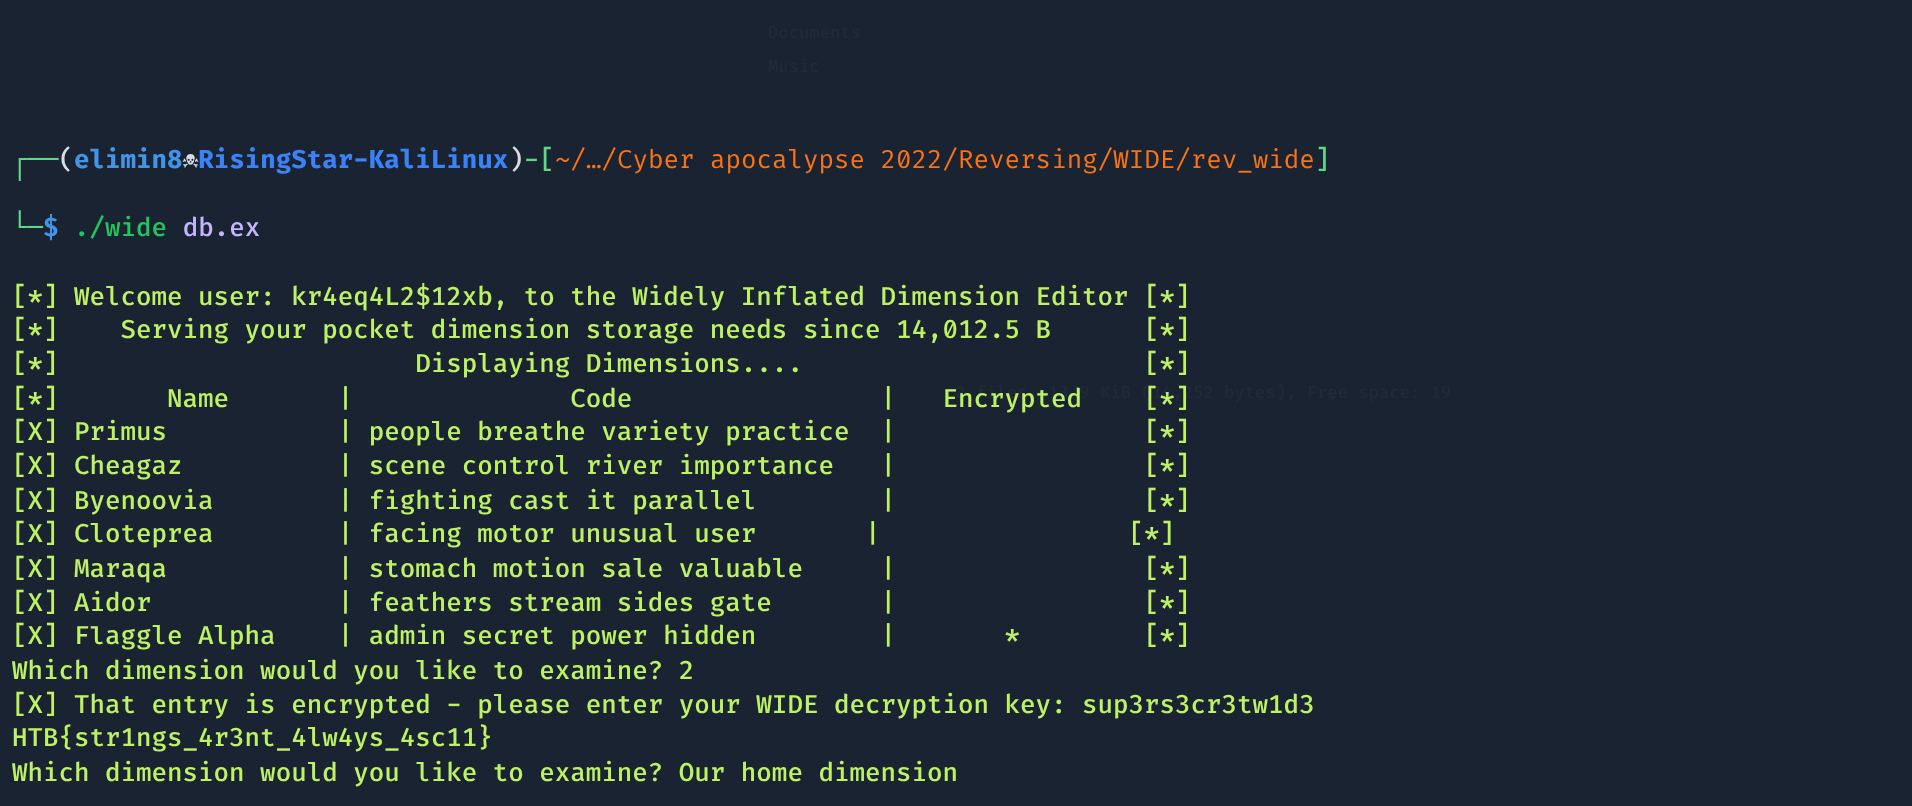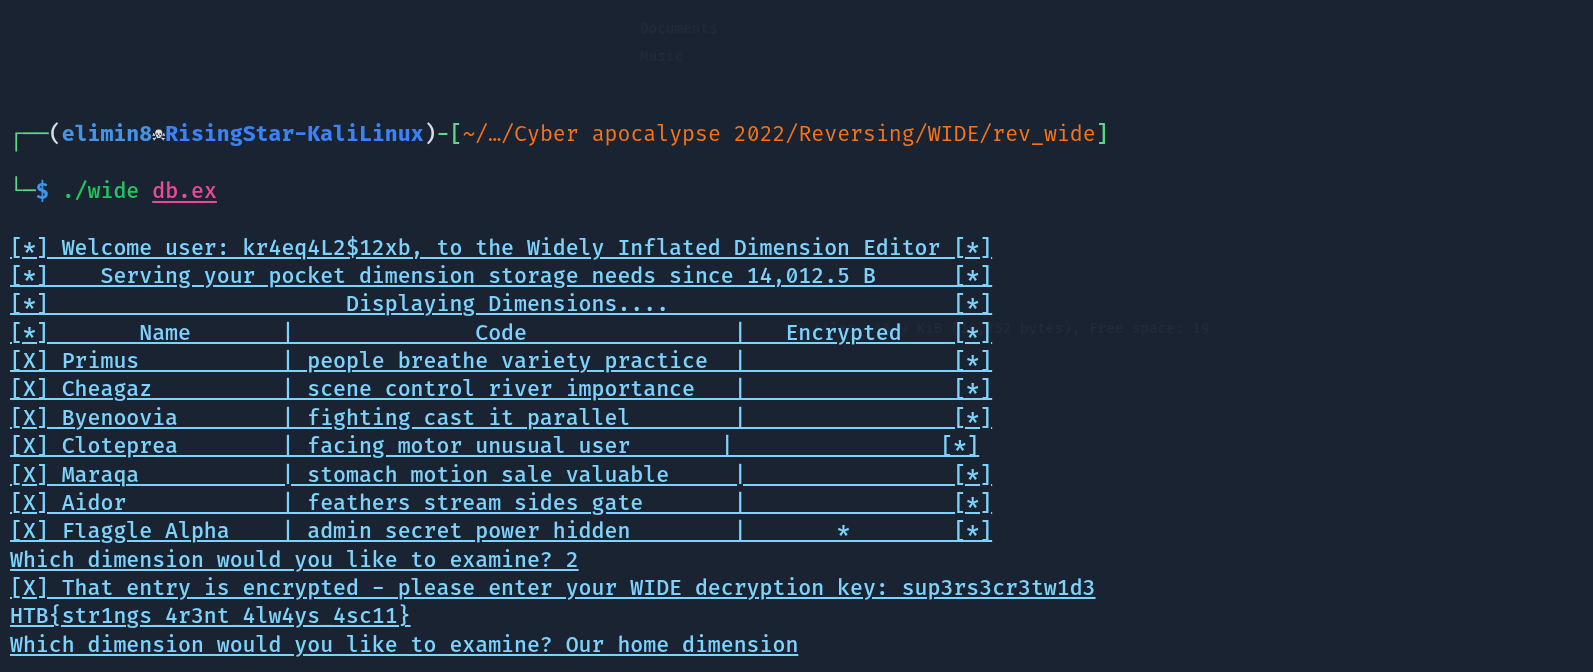--- a/index.html
+++ b/index.html
@@ -27,25 +27,24 @@
     .user { color: #4393e6; font-weight: bold; text-align: center; }
     .skull { color: #d8dde3; }
     .host { color: #3b82f6; font-weight: bold; text-align: right; }
     .dash { color: #5fd787; }
     .bracket-green { color: #5fd787; }
     .path { color: #f97316; font-weight: normal; }
     .corner { color: #5fd787; }
     .dollar { color: #4393e6; font-weight: bold;}
     .cmd { color: #22c55e; }
     .arg { 
-      color: #ec4899; 
-      text-decoration: underline;
+      color: #c4b5fd; 
       text-underline-offset: 3px;
     }
-    .output { color: #7dd3fc; text-decoration: underline; }
+    .output { color: #bef264; }
     .ghost {
       position: absolute;
       color: rgba(220,220,220,0.04);
       font-size: 14px;
       pointer-events: none;
     }
     .ghost1 { top: 20px; left: 640px; }
     .ghost2 { top: 48px; left: 640px; }
     .ghost3 { top: 320px; left: 796px; }
   </style>

